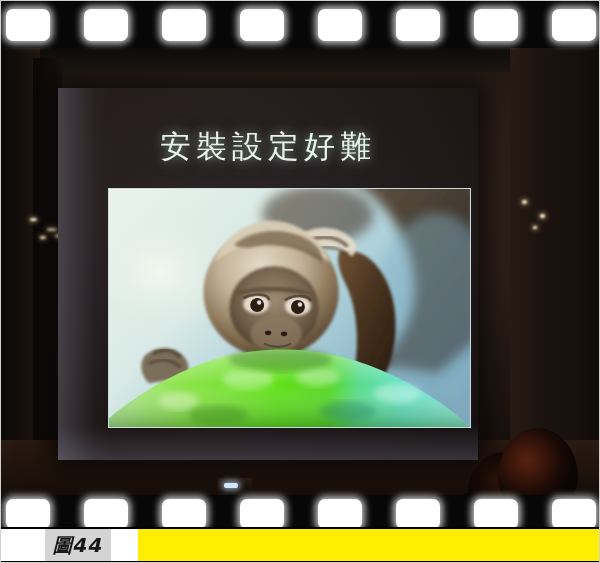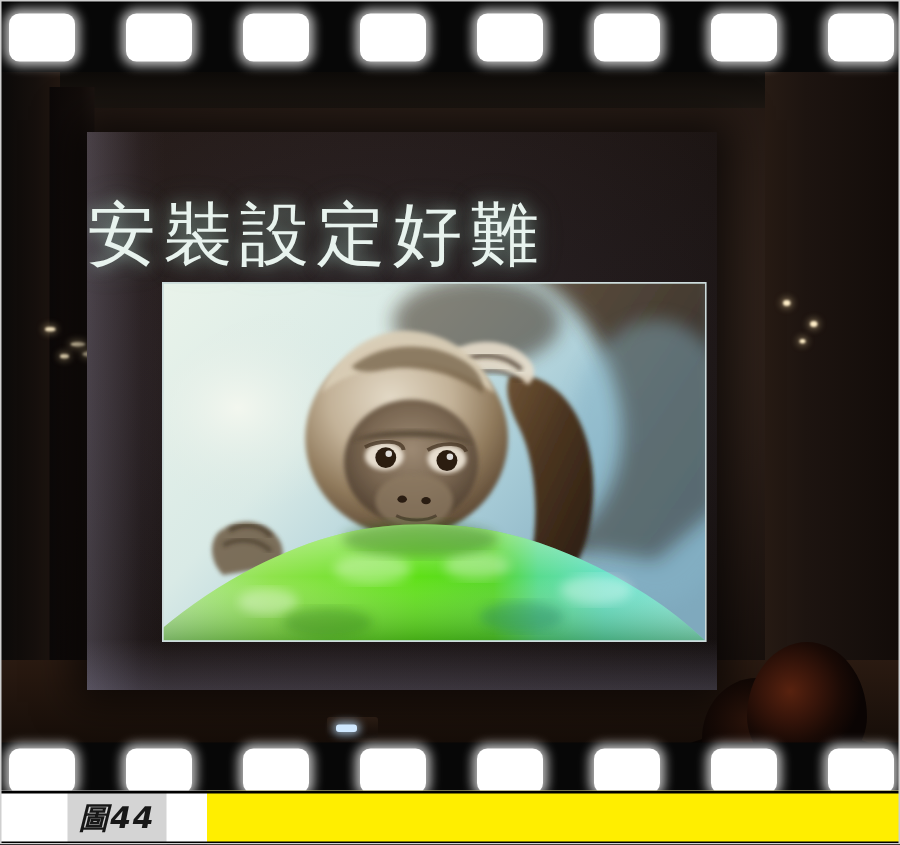--- a/index.html
+++ b/index.html
@@ -88,24 +88,24 @@
     z-index:10;
     overflow:hidden;
   }
   .screen-inner{
     position:absolute;inset:0;
     background:
       radial-gradient(130% 110% at 46% 42%, rgba(120,110,140,.20) 0%, rgba(40,32,36,.10) 55%, rgba(0,0,0,.45) 100%);
   }
   .slide-title{
     position:absolute;left:0;right:0;top:38px;
-    text-align:left;
+    text-align:center;
     color:#e8f3ee;
     font-family:"DejaVu Sans","Liberation Sans",sans-serif;
-    font-size:46px;
+    font-size:31px;
     letter-spacing:5px;
     font-weight:400;
     text-shadow:0 0 10px rgba(190,230,215,.55),0 0 22px rgba(120,190,170,.30);
     z-index:3;
   }
 
   
   .photo{
     position:absolute;
     left:50px;top:100px;width:363px;height:240px;

